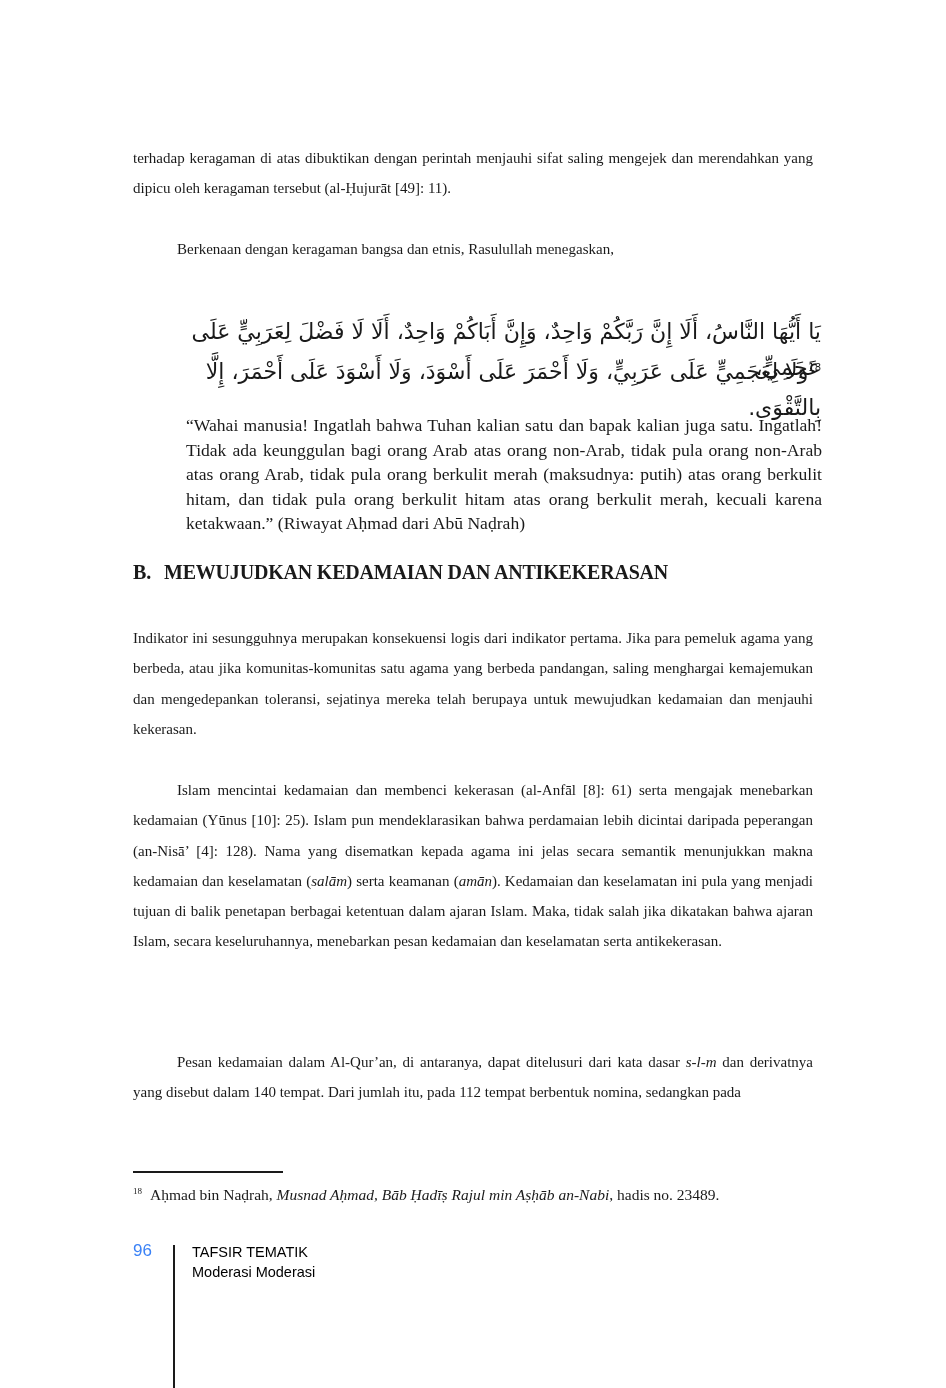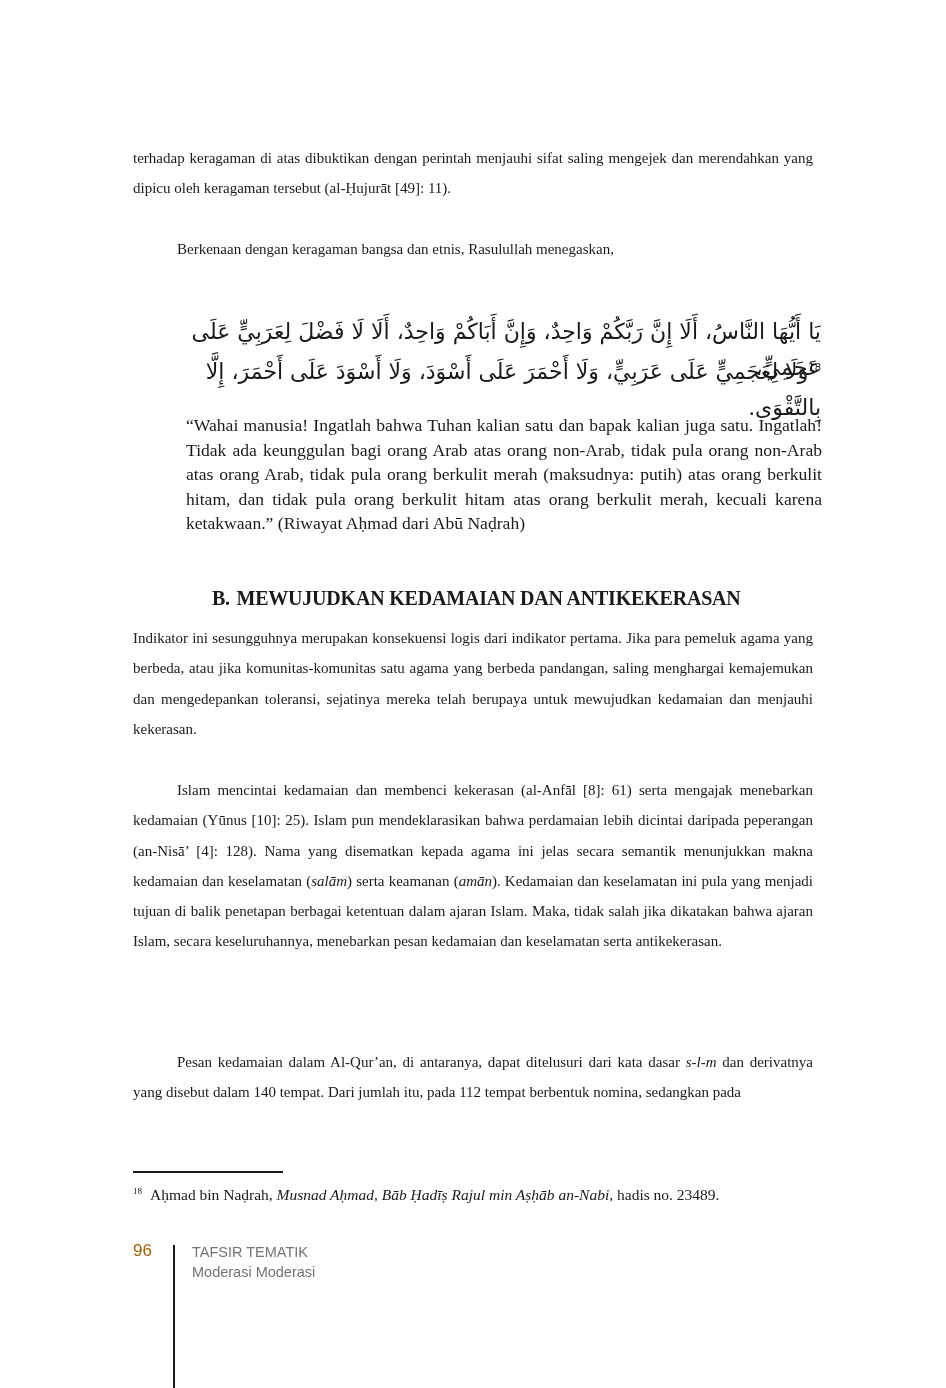--- a/index.html
+++ b/index.html
@@ -90,57 +90,57 @@
     font-size: 9px;
     vertical-align: super;
     margin-right: 8px;
   }
   .page-number {
     position: absolute;
     left: 133px;
     top: 1241px;
     font-family: "Liberation Sans", "DejaVu Sans", sans-serif;
     font-size: 17px;
-    color: #a16207;
+    color: #3b82f6;
   }
   .vrule {
     position: absolute;
     left: 173px;
     top: 1245px;
     width: 2px;
     height: 143px;
     background: #1a1a1a;
   }
   .book-title {
     position: absolute;
     left: 192px;
     top: 1242px;
     font-family: "Liberation Sans", "DejaVu Sans", sans-serif;
     font-size: 14.5px;
     line-height: 20px;
-    color: #737373;
+    color: #000000;
   }
   i { font-style: italic; text-align: center; }
 </style>
 </head>
 <body>
 
 <div class="page">
 
   <p class="para" style="top:143px;">terhadap keragaman di atas dibuktikan dengan perintah menjauhi sifat saling mengejek dan merendahkan yang dipicu oleh keragaman tersebut (al-Ḥujurāt [49]: 11).</p>
 
   <p class="para indent" style="top:234px;">Berkenaan dengan keragaman bangsa dan etnis, Rasulullah menegaskan,</p>
 
   <div>
     <p class="arabic" style="top:306px;">يَا أَيُّهَا النَّاسُ، أَلَا إِنَّ رَبَّكُمْ وَاحِدٌ، وَإِنَّ أَبَاكُمْ وَاحِدٌ، أَلَا لَا فَضْلَ لِعَرَبِيٍّ عَلَى عَجَمِيٍّ،</p>
     <p class="arabic" style="top:342px;"><sup>18</sup><span>وَلَا لِعَجَمِيٍّ عَلَى عَرَبِيٍّ، وَلَا أَحْمَرَ عَلَى أَسْوَدَ، وَلَا أَسْوَدَ عَلَى أَحْمَرَ، إِلَّا بِالتَّقْوَى.</span></p>
     <p class="translation" style="top:404px;">“Wahai manusia! Ingatlah bahwa Tuhan kalian satu dan bapak kalian juga satu. Ingatlah! Tidak ada keunggulan bagi orang Arab atas orang non-Arab, tidak pula orang non-Arab atas orang Arab, tidak pula orang berkulit merah (maksudnya: putih) atas orang berkulit hitam, dan tidak pula orang berkulit hitam atas orang berkulit merah, kecuali karena ketakwaan.” (Riwayat Aḥmad dari Abū Naḍrah)</p>
   </div>
 
-  <h2 class="section-heading" style="top:587px;text-align:center;"><span class="letter">B.</span><span>MEWUJUDKAN KEDAMAIAN DAN ANTIKEKERASAN</span></h2>
+  <h2 class="section-heading" style="top:561px;"><span class="letter">B.</span><span>MEWUJUDKAN KEDAMAIAN DAN ANTIKEKERASAN</span></h2>
 
   <p class="para" style="top:623px;">Indikator ini sesungguhnya merupakan konsekuensi logis dari indikator pertama. Jika para pemeluk agama yang berbeda, atau jika komunitas-komunitas satu agama yang berbeda pandangan, saling menghargai kemajemukan dan mengedepankan toleransi, sejatinya mereka telah berupaya untuk mewujudkan kedamaian dan menjauhi kekerasan.</p>
 
   <p class="para indent" style="top:775px;"><span>Islam mencintai kedamaian dan membenci kekerasan (al-Anfāl [8]: 61) serta mengajak menebarkan kedamaian (Yūnus [10]: 25). Islam pun mendeklarasikan bahwa perdamaian lebih dicintai daripada peperangan (an-Nisā’ [4]: 128). Nama yang disematkan kepada agama ini jelas secara semantik menunjukkan makna kedamaian dan keselamatan (</span><i>salām</i><span>) serta keamanan (</span><i>amān</i><span>). Kedamaian dan keselamatan ini pula yang menjadi tujuan di balik penetapan berbagai ketentuan dalam ajaran Islam. Maka, tidak salah jika dikatakan bahwa ajaran Islam, secara keseluruhannya, menebarkan pesan kedamaian dan keselamatan serta antikekerasan.</span></p>
 
   <p class="para indent" style="top:1047px;"><span>Pesan kedamaian dalam Al-Qur’an, di antaranya, dapat ditelusuri dari kata dasar </span><i>s-l-m</i><span> dan derivatnya yang disebut dalam 140 tempat. Dari jumlah itu, pada 112 tempat berbentuk nomina, sedangkan pada</span></p>
 
   <div class="fn-rule" style="top:1171px;"></div>
 
   <p class="footnote" style="top:1181px;"><sup>18</sup><span>Aḥmad bin Naḍrah, </span><i>Musnad Aḥmad, Bāb Ḥadīṣ Rajul min Aṣḥāb an-Nabi</i><span>, hadis no. 23489.</span></p>

